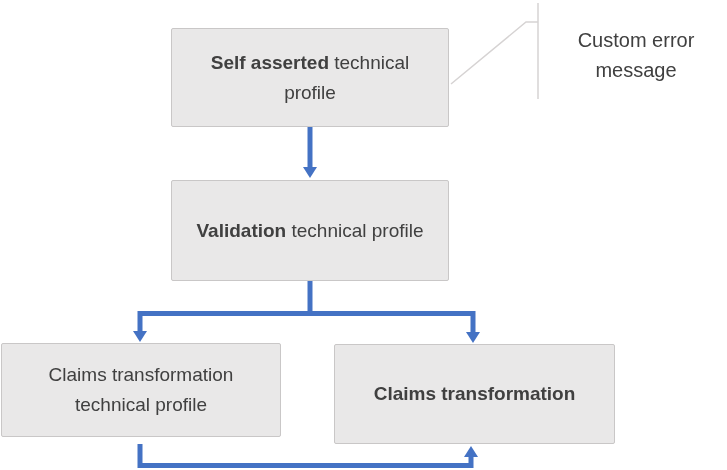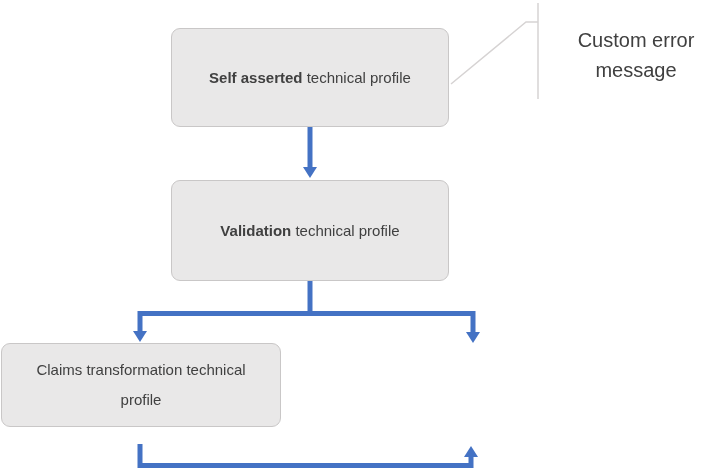--- a/index.html
+++ b/index.html
@@ -38,27 +38,27 @@
   .callout-line {
     stroke: var(--callout-line);
     stroke-width: 1.5;
     fill: none;
   }
   .node {
     position: absolute;
     box-sizing: border-box;
     background: var(--node-fill);
     border: 1px solid var(--node-border);
-    border-radius: 9px;
+    border-radius: 2px;
     display: flex;
     align-items: center;
     justify-content: center;
     text-align: center;
     padding: 6px 24px;
-    font-size: 15px;
+    font-size: 19px;
     line-height: 30px;
     color: var(--text);
   }
   .node .bold-part { font-weight: bold; }
   .callout-text {
     position: absolute;
     left: 550px;
     top: 25px;
     width: 172px;
     text-align: center;
@@ -90,20 +90,23 @@
   </svg>
 
   <div class="node" style="left:171px; top:28px; width:278px; height:99px;">
     <div><span class="bold-part">Self asserted</span><span> technical profile</span></div>
   </div>
 
   <div class="node" style="left:171px; top:180px; width:278px; height:101px;text-align:center;">
     <div><span class="bold-part">Validation</span><span> technical profile</span></div>
   </div>
 
-  <div class="node" style="left:1px; top:343px; width:280px; height:84px;">
+  <div class="node" style="left:1px; top:343px; width:280px; height:94px;">
     <div><span>Claims transformation technical profile</span></div>
   </div>
 
+  <div class="node" style="left:334px; top:344px; width:281px; height:100px;">
+    <div><span class="bold-part">Claims transformation</span></div>
+  </div>
 
   <div class="callout-text">Custom error message</div>
 
 </div>
 
 </body></html>

